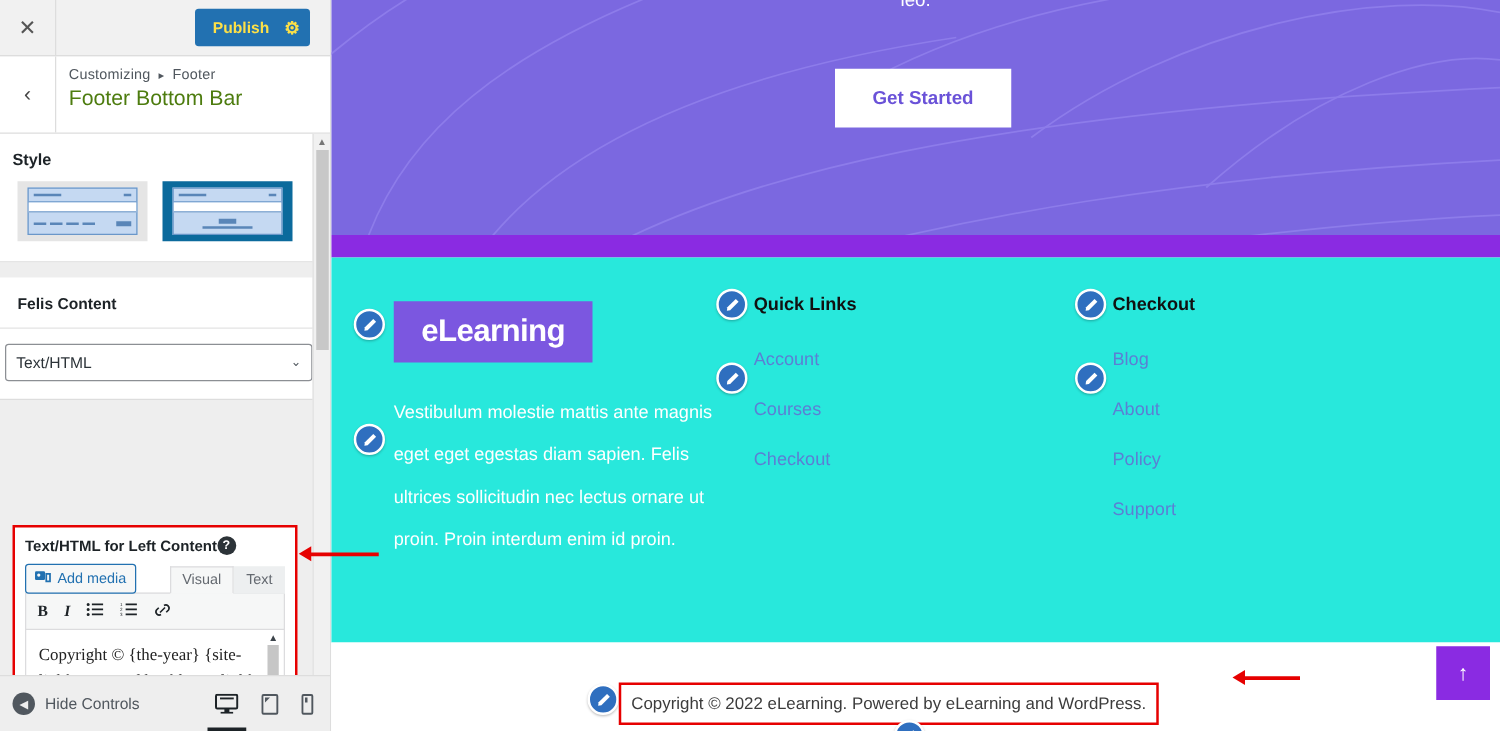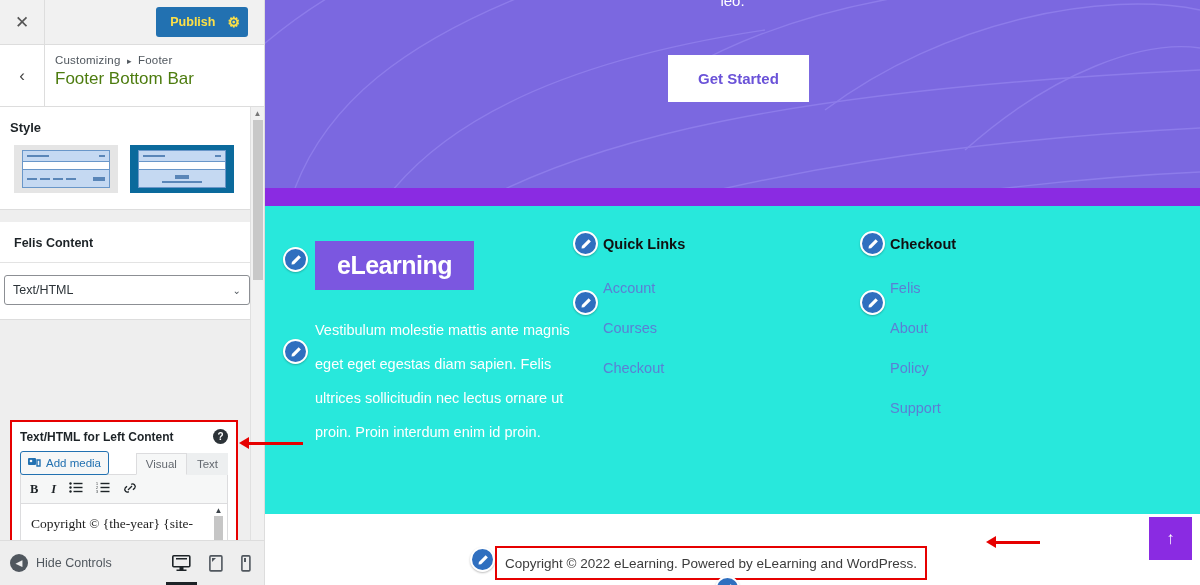--- a/index.html
+++ b/index.html
@@ -80,21 +80,21 @@
     display: flex; align-items: center; justify-content: space-between;
     font-family: "Liberation Sans", sans-serif;
   }
   .chev { font-size: 10px; color: #50575e; }
 
   
   .html-block {
     position: absolute; left: 10px; top: 313px; width: 228px; height: 208px;
     border: 2px solid #e60000; background: #fff; padding: 7px 8px;
   }
-  .hb-title { font-size: 12px; font-weight: bold; color: #1d2327; display:flex; align-items:center; justify-content: space-between;}
+  .hb-title { font-size: 12px; font-weight: bold; color: #1d2327; display:flex; align-items:center; }
   .help-ic {
     width: 15px; height: 15px; border-radius: 50%; background: #2c3338; color: #fff;
     font-size: 10px; font-weight: bold; display:flex; align-items:center; justify-content:center;
   }
   .editor-top { display: flex; align-items: flex-end; margin-top: 7px; }
   .addmedia {
     border: 1px solid #2271b1; border-radius: 3px; color: #2271b1; background: #f6f7f7;
     font-size: 11.5px; height: 24px; padding: 0 7px; display: flex; align-items: center; gap:5px;
     cursor: pointer; font-weight: 500;
   }
@@ -435,21 +435,21 @@
           <svg viewBox="0 0 16 16">
               <path d="M11.5 1.5 L14.5 4.5 L5.5 13.5 L2 14 L2.5 10.5 Z" fill="#fff"></path>
             </svg>
         </div>
         <div class="col-title">Checkout</div>
         <div class="pencil" style="left:-30px; top:54px;">
           <svg viewBox="0 0 16 16">
               <path d="M11.5 1.5 L14.5 4.5 L5.5 13.5 L2 14 L2.5 10.5 Z" fill="#fff"></path>
             </svg>
         </div>
-        <div class="col-link">Felis</div>
+        <div class="col-link">Blog</div>
         <div class="col-link">About</div>
         <div class="col-link">Policy</div>
         <div class="col-link">Support</div>
       </div>
     </div>
 
     <div class="footer-bottom">
       <div class="pencil" style="left:205px; top:33px;">
         <svg viewBox="0 0 16 16">
             <path d="M11.5 1.5 L14.5 4.5 L5.5 13.5 L2 14 L2.5 10.5 Z" fill="#fff"></path>

